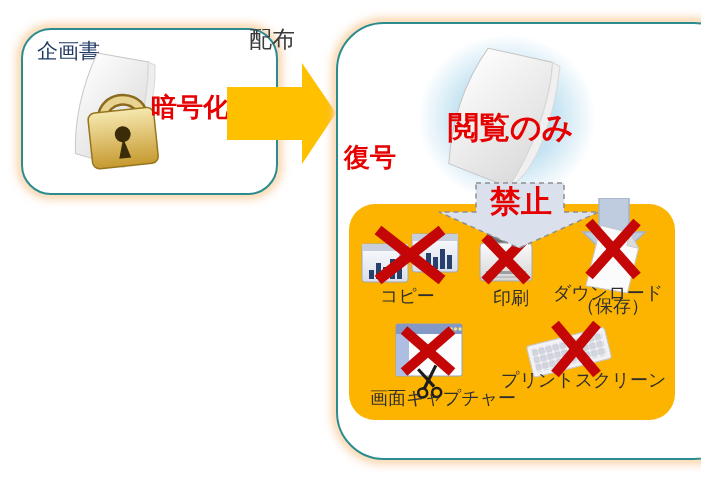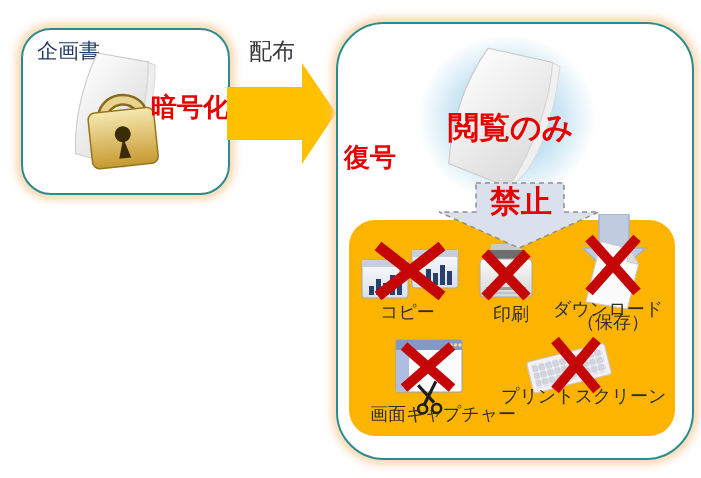--- a/index.html
+++ b/index.html
@@ -4,29 +4,30 @@
 <style>
   html,body{margin:0;padding:0;background:#fff;}
   #stage{
     position:relative;width:701px;height:478px;background:#ffffff;overflow:hidden;
     font-family:"Liberation Sans","DejaVu Sans",sans-serif;
   }
   .abs{position:absolute;}
   .frame{
     position:absolute;border:2px solid #2b8c8f;background:#ffffff;
     box-shadow:0 0 4px 2px #fbe0bd, 0 0 9px 5px rgba(246,190,133,.55);
+    padding-left:48px;
   }
   #source-box{left:21px;top:28px;width:205px;height:163px;border-radius:30px;}
   #dest-box{left:336px;top:22px;width:354px;height:434px;border-radius:48px;}
   .navy-title{color:#1f3864;font-size:21px;line-height:1;}
   .red-label{color:#e60000;font-weight:bold;line-height:1;white-space:nowrap;}
   .gray-label{color:#3c3c3c;font-size:23px;line-height:1;}
   .item-label{color:#2e2e2e;font-size:18px;line-height:1.15;white-space:nowrap;}
   #restrictions-panel{
-    position:absolute;left:11px;top:196px;width:326px;height:216px;
+    position:absolute;left:11px;top:180px;width:326px;height:216px;
     background:#fcb400;border-radius:26px;
   }
   #doc-glow{
     position:absolute;left:80px;top:10px;width:178px;height:168px;
     background:radial-gradient(closest-side,#c5e3f2 55%,rgba(197,227,242,0));
   }
   svg{display:block;}
 </style>
 </head>
 <body>
@@ -58,21 +59,21 @@
           <rect x="36" y="60" width="66" height="56" rx="7" fill="url(#goldg)" stroke="#96761c" stroke-width="1.5"></rect>
           <circle cx="69" cy="84" r="8" fill="#3a2c08"></circle>
           <path d="M69,88 l-6,20 h12 z" fill="#3a2c08"></path>
         </g>
       </g>
     </svg>
 
     <div class="abs red-label" style="left:128px;top:64px;font-size:26px;">暗号化</div>
   </div>
 
-  <div class="abs gray-label" style="left:249px;top:40px;">配布</div>
+  <div class="abs gray-label" style="left:249px;top:28px;">配布</div>
   <svg class="abs" style="left:227px;top:61px;" width="110" height="105" viewBox="0 0 110 105">
     <polygon points="0,26 75,26 75,2 109,52 75,103 75,79 0,79" fill="#ffc000"></polygon>
   </svg>
 
   <div id="dest-box" class="frame">
 
     <div class="abs red-label" style="left:6px;top:72px;font-size:26px;margin-top:48px;">復号</div>
 
     <div id="doc-glow"></div>
 

